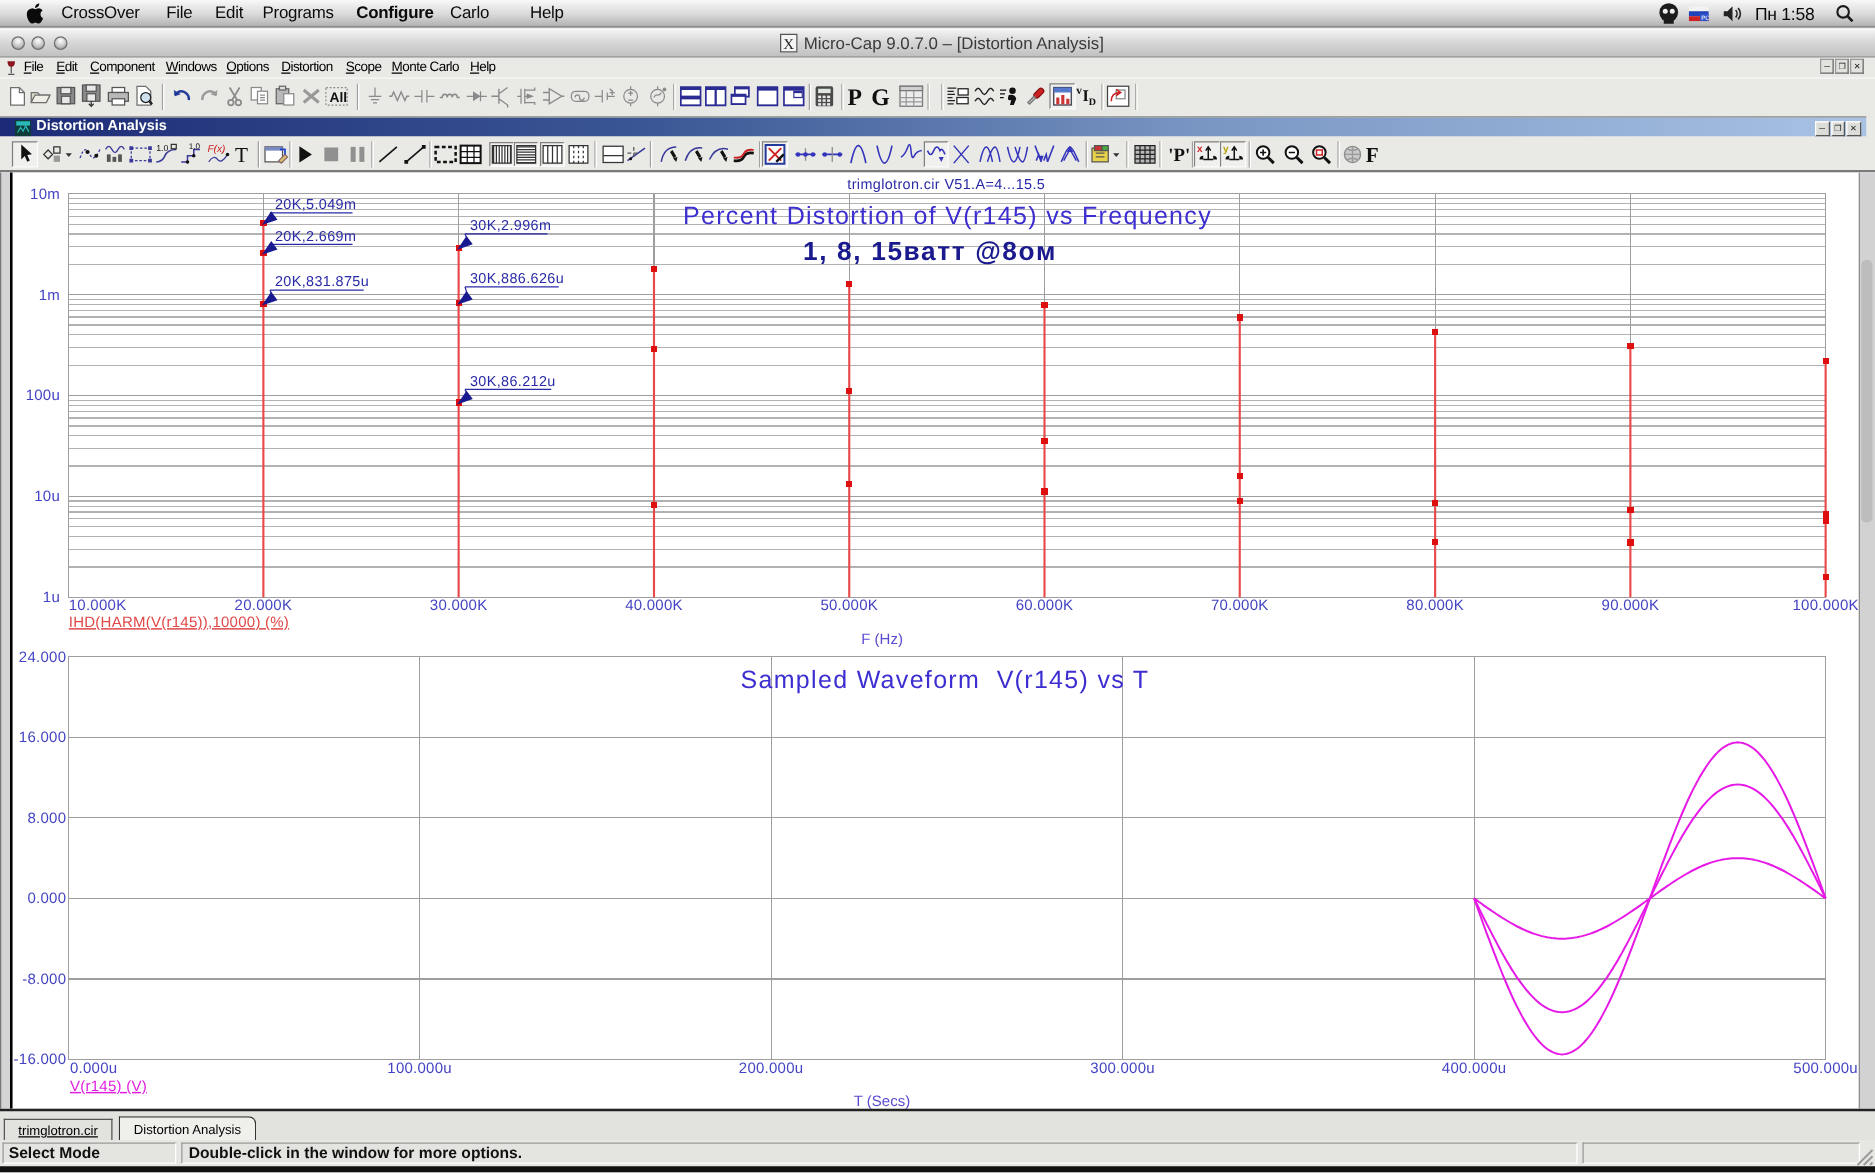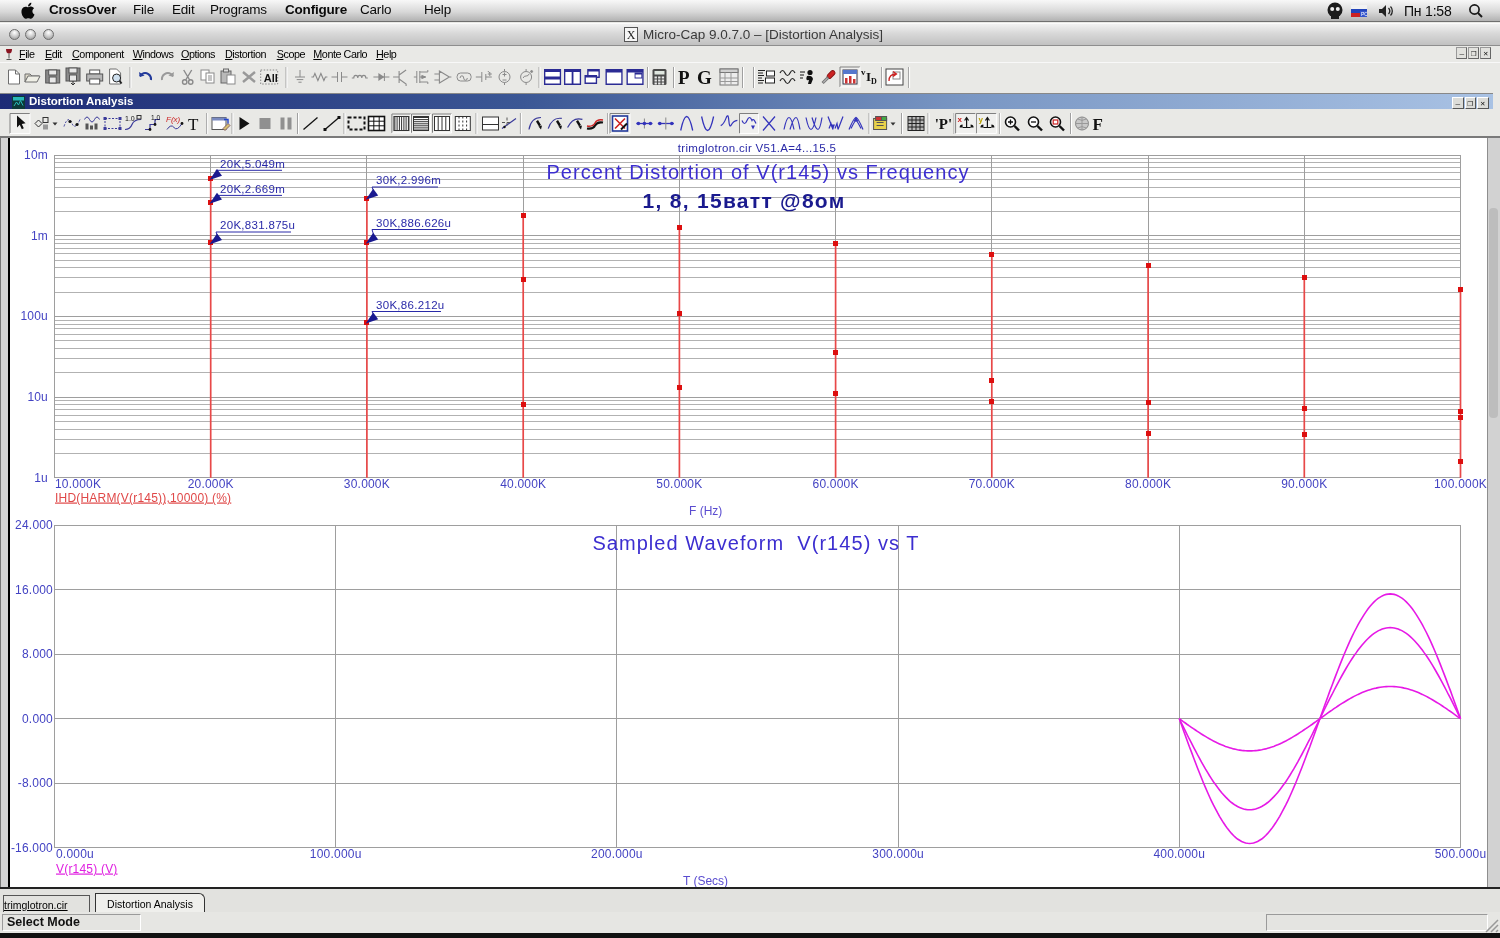--- a/index.html
+++ b/index.html
@@ -36,21 +36,21 @@
 #client { position:absolute; left:0; top:138px; width:1500px; height:749px; background:#fff; }
 #leftstrip { position:absolute; left:0; top:0; width:10px; height:749px; background:#d4d4d4;
   border-left:1px solid #777; border-right:2px solid #000; }
 #rightstrip { position:absolute; left:1487px; top:0; width:13px; height:749px; background:#d2d2d2;
   border-left:1px solid #8e8e8e; }
 #thumb { position:absolute; left:1489px; top:70px; width:9px; height:210px; background:#bdbdbd;
   border-radius:4px; }
 #tabbar { position:absolute; left:0; top:887px; width:1500px; height:25px; background:#e2e2df;
   border-top:2.5px solid #222; }
 #tab1 { position:absolute; left:3px; top:6px; width:87px; height:17px; background:#e2e2df;
-  border:1px solid #555; border-bottom:none; font-size:10.5px; padding-top:3px; }
+  border:1px solid #555; border-bottom:none; font-size:10.5px; text-align:center; padding-top:3px; }
 #tab2 { position:absolute; left:95px; top:3.5px; width:110px; height:19px; background:#efefec;
   border:1px solid #333; border-bottom:none; font-size:10.5px; text-align:center; padding-top:4px;
   border-top-right-radius:6px; }
 #statusbar { position:absolute; left:0; top:912px; width:1500px; height:21px; background:#e6e6e3;font-weight:bold; }
 .panel { position:absolute; top:2px; height:17px; background:#e4e4e1; font-size:12.5px;
   border:1px solid #9a9a9a; border-bottom-color:#fff; border-right-color:#fff; color:#111;
   line-height:15px; white-space:nowrap; overflow:hidden; }
 #blackbar { position:absolute; left:0; top:933px; width:1500px; height:5px; background:#111; }
 text.lbl { font-family:"Liberation Sans",sans-serif; font-size:11.5px; letter-spacing:0.3px; fill:#2a2aa8; }
 text.title { font-family:"Liberation Sans",sans-serif; font-size:20px; letter-spacing:1.05px; fill:#3c2ed0; text-anchor:middle; }
@@ -60,21 +60,21 @@
 text.red { font-family:"Liberation Sans",sans-serif; font-size:12px; letter-spacing:0.2px; fill:#e04848; }
 text.mag { font-family:"Liberation Sans",sans-serif; font-size:12px; letter-spacing:0.2px; fill:#e020e0; }
 text.u { text-decoration:underline; }
 </style></head>
 <body>
 <div id="screen">
 <div id="macbar">
       <svg width="17" height="19" viewBox="0 0 17 21" style="position:absolute;left:18px;top:2px">
         <path d="M12.9 3.6c-.7.8-1.8 1.4-2.7 1.3-.1-1 .4-2.1 1-2.8.7-.8 1.8-1.3 2.7-1.3.1 1-.3 2-1 2.8zM13.8 5.1c-1.5-.1-2.7.8-3.4.8-.7 0-1.8-.8-3-.7-1.5 0-2.9.9-3.7 2.2-1.6 2.7-.4 6.8 1.1 9 .7 1.1 1.6 2.3 2.8 2.2 1.1 0 1.5-.7 2.9-.7 1.3 0 1.7.7 2.9.7 1.2 0 2-1.1 2.7-2.2.9-1.3 1.2-2.5 1.2-2.6 0 0-2.3-.9-2.3-3.5 0-2.2 1.8-3.2 1.9-3.3-1-1.5-2.6-1.7-3.1-1.9z" fill="#0a0a0a"></path>
       </svg>
-      <span style="position:absolute;left:49px;top:2px;font-weight:bold">CrossOver</span>
+      <span style="position:absolute;left:49px;top:2px;font-weight:normal">CrossOver</span>
       <span style="position:absolute;left:133px;top:2px;font-weight:normal">File</span>
       <span style="position:absolute;left:172px;top:2px;font-weight:normal">Edit</span>
       <span style="position:absolute;left:210px;top:2px;font-weight:normal">Programs</span>
       <span style="position:absolute;left:285px;top:2px;font-weight:bold">Configure</span>
       <span style="position:absolute;left:360px;top:2px;font-weight:normal">Carlo</span>
       <span style="position:absolute;left:424px;top:2px;font-weight:normal">Help</span>
       <svg width="18" height="20" viewBox="0 0 18 20" style="position:absolute;left:1326px;top:1px">
         <circle cx="9" cy="9" r="7.5" fill="#1c1c1c"></circle>
         <circle cx="6.2" cy="8" r="2" fill="#eee"></circle>
         <circle cx="11.8" cy="8" r="2" fill="#eee"></circle>
@@ -683,18 +683,19 @@
         <polyline points="1179.3,718.7 1181.3,724.3 1183.3,729.9 1185.3,735.4 1187.3,741.0 1189.3,746.5 1191.4,751.9 1193.4,757.3 1195.4,762.5 1197.4,767.7 1199.4,772.8 1201.4,777.8 1203.4,782.7 1205.4,787.4 1207.4,792.0 1209.4,796.5 1211.4,800.8 1213.4,804.9 1215.5,808.9 1217.5,812.7 1219.5,816.3 1221.5,819.6 1223.5,822.8 1225.5,825.8 1227.5,828.6 1229.5,831.1 1231.5,833.4 1233.5,835.5 1235.5,837.4 1237.5,839.0 1239.6,840.3 1241.6,841.5 1243.6,842.3 1245.6,843.0 1247.6,843.3 1249.6,843.5 1251.6,843.3 1253.6,843.0 1255.6,842.3 1257.6,841.5 1259.6,840.3 1261.7,839.0 1263.7,837.4 1265.7,835.5 1267.7,833.4 1269.7,831.1 1271.7,828.6 1273.7,825.8 1275.7,822.8 1277.7,819.6 1279.7,816.3 1281.7,812.7 1283.7,808.9 1285.8,804.9 1287.8,800.8 1289.8,796.5 1291.8,792.0 1293.8,787.4 1295.8,782.7 1297.8,777.8 1299.8,772.8 1301.8,767.7 1303.8,762.5 1305.8,757.3 1307.8,751.9 1309.9,746.5 1311.9,741.0 1313.9,735.4 1315.9,729.9 1317.9,724.3 1319.9,718.7 1321.9,713.1 1323.9,707.5 1325.9,702.0 1327.9,696.4 1329.9,690.9 1332.0,685.5 1334.0,680.1 1336.0,674.9 1338.0,669.7 1340.0,664.6 1342.0,659.6 1344.0,654.7 1346.0,650.0 1348.0,645.4 1350.0,640.9 1352.0,636.6 1354.0,632.5 1356.1,628.5 1358.1,624.7 1360.1,621.1 1362.1,617.8 1364.1,614.6 1366.1,611.6 1368.1,608.8 1370.1,606.3 1372.1,604.0 1374.1,601.9 1376.1,600.0 1378.1,598.4 1380.2,597.1 1382.2,595.9 1384.2,595.1 1386.2,594.4 1388.2,594.1 1390.2,593.9 1392.2,594.1 1394.2,594.4 1396.2,595.1 1398.2,595.9 1400.2,597.1 1402.3,598.4 1404.3,600.0 1406.3,601.9 1408.3,604.0 1410.3,606.3 1412.3,608.8 1414.3,611.6 1416.3,614.6 1418.3,617.8 1420.3,621.1 1422.3,624.7 1424.3,628.5 1426.4,632.5 1428.4,636.6 1430.4,640.9 1432.4,645.4 1434.4,650.0 1436.4,654.7 1438.4,659.6 1440.4,664.6 1442.4,669.7 1444.4,674.9 1446.4,680.1 1448.4,685.5 1450.5,690.9 1452.5,696.4 1454.5,702.0 1456.5,707.5 1458.5,713.1 1460.5,718.7" fill="none" stroke="#e619e6" stroke-width="1.6"></polyline>
       </svg>
 </div>
 
 <div id="tabbar">
   <div id="tab1"><span style="text-decoration:underline">trimglotron.cir</span></div>
   <div id="tab2">Distortion Analysis</div>
 </div>
 <div id="statusbar">
   <div class="panel" style="left:2px;width:139px"><span style="padding-left:4px">Select Mode</span></div>
+  <div class="panel" style="left:145px;width:1117px"><span style="padding-left:5px">Double-click in the window for more options.</span></div>
   <div class="panel" style="left:1266px;width:222px"></div>
   <svg width="14" height="14" style="position:absolute;left:1485px;top:7px">
     <path d="M13 1 L1 13 M13 6 L6 13 M13 11 L11 13" stroke="#999" stroke-width="1.5"></path>
   </svg>
 </div>
 <div id="blackbar"></div>
 </div>
 </body></html>

